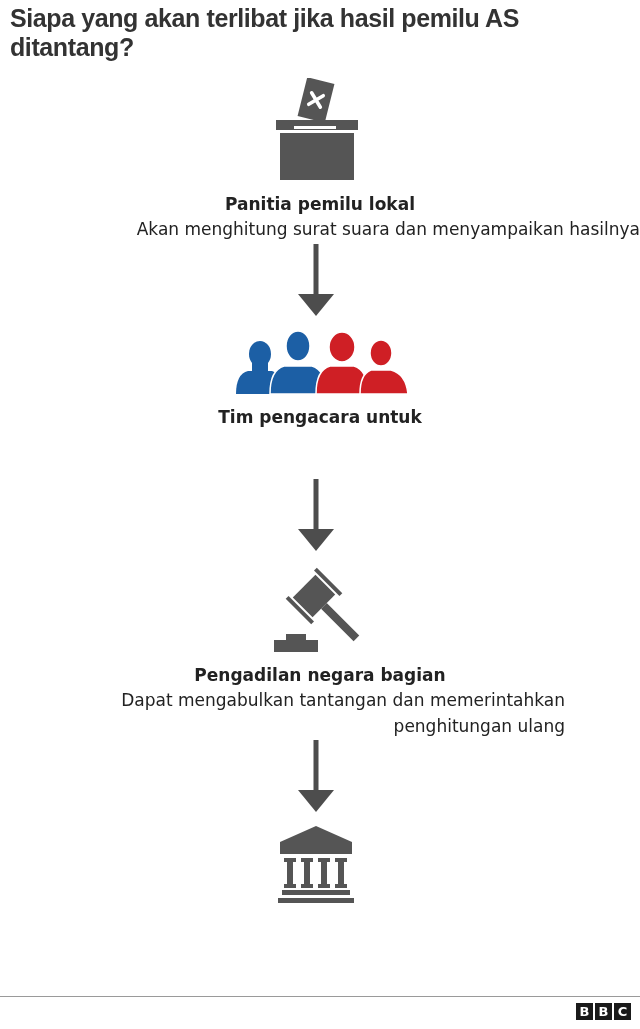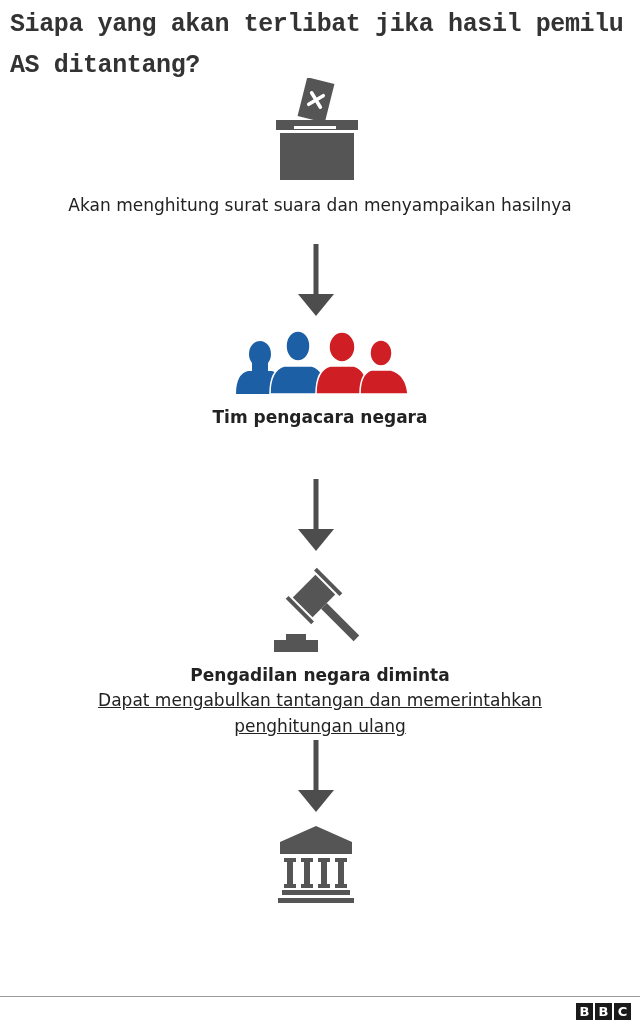--- a/index.html
+++ b/index.html
@@ -1,30 +1,31 @@
 <!DOCTYPE html>
 <html><head>
   <meta charset="utf-8">
   <style>
     * { margin: 0; padding: 0; box-sizing: border-box; }
     html, body { width: 640px; height: 1029px; background: #ffffff; overflow: hidden; }
     body { position: relative; font-family: "DejaVu Sans", sans-serif; color: #222222; }
     .title {
       position: absolute; left: 10px; top: 4px; width: 620px;
-      font-family: Liberation Mono, monospace; font-weight: bold;
-      font-size: 25px; line-height: 41px; color: #333333; letter-spacing: -0.4px;
+      font-family: Liberation Sans, sans-serif; font-weight: bold;
+      font-size: 25px; line-height: 29px; color: #333333; letter-spacing: -0.4px;
     }
     .abs { position: absolute; }
     .step-text { position: absolute; left: 0; width: 640px; text-align: center; }
     .step-heading {
       display: block; font-weight: bold; font-size: 17px; line-height: 24px; color: #222222;
     }
     .step-desc {
       display: block; font-size: 17px; line-height: 26px; color: #222222;
       margin: 0 auto;
+      text-align: right;
     }
     .arrow { position: absolute; left: 297px; width: 38px; height: 72px; }
     .divider { position: absolute; left: 0; top: 996px; width: 640px; height: 1px; background: #9a9a9a; }
     .bbc { position: absolute; left: 576px; top: 1003px; display: flex; gap: 2px; }
     .bbc-box {
       width: 17px; height: 17px; background: #1a1a1a; color: #ffffff;
       font-family: "DejaVu Sans", sans-serif; font-weight: bold; font-size: 13px;
       line-height: 17px; text-align: center;
     }
   </style>
@@ -37,20 +38,21 @@
   <g transform="rotate(14 46 22)">
     <rect x="32" y="2" width="28" height="40" fill="#555555"></rect>
     <path d="M40 16 L52 28 M52 16 L40 28" stroke="#ffffff" stroke-width="3.5" stroke-linecap="round"></path>
   </g>
   <rect x="6" y="42" width="82" height="10" fill="#555555"></rect>
   <rect x="24" y="48" width="42" height="3" fill="#ffffff"></rect>
   <rect x="10" y="55" width="74" height="47" fill="#555555"></rect>
 </svg>
 
 <div class="step-text" style="top:192px;">
+  <span class="step-heading">Panitia pemilu lokal</span>
   <span class="step-desc">Akan menghitung surat suara dan menyampaikan hasilnya</span>
 </div>
 
 <svg class="arrow" style="top:244px;" viewBox="0 0 38 72">
   <rect x="16.5" y="0" width="5" height="52" fill="#4d4d4d"></rect>
   <polygon points="1,50 37,50 19,72" fill="#4d4d4d"></polygon>
 </svg>
 
 <svg class="abs" style="left:234px; top:328px;" width="176" height="66" viewBox="0 0 176 66">
 
@@ -70,42 +72,42 @@
     <path d="M82 66 Q82 42 96 38 L120 38 Q134 42 134 66 Z"></path>
   </g>
 
   <g fill="#cf1f25" stroke="#ffffff" stroke-width="1.5">
     <ellipse cx="147" cy="25" rx="11" ry="13"></ellipse>
     <path d="M126 66 Q126 46 137 42 L157 42 Q172 46 174 66 Z"></path>
   </g>
 </svg>
 
 <div class="step-text" style="top:405px;">
-  <span class="step-heading">Tim pengacara negara</span>
+  <span class="step-heading">Tim pengacara untuk</span>
 </div>
 
 <svg class="arrow" style="top:479px;" viewBox="0 0 38 72">
   <rect x="16.5" y="0" width="5" height="52" fill="#4d4d4d"></rect>
   <polygon points="1,50 37,50 19,72" fill="#4d4d4d"></polygon>
 </svg>
 
 <svg class="abs" style="left:270px; top:566px;" width="96" height="90" viewBox="0 0 96 90">
   <g fill="#555555" transform="rotate(45 44 30)">
     <rect x="30" y="14" width="28" height="32"></rect>
     <rect x="26" y="8" width="36" height="4"></rect>
     <rect x="26" y="48" width="36" height="4"></rect>
     <rect x="58" y="26" width="46" height="8"></rect>
   </g>
   <rect x="16" y="68" width="20" height="6" fill="#555555"></rect>
   <rect x="4" y="74" width="44" height="12" fill="#555555"></rect>
 </svg>
 
 <div class="step-text" style="top:663px;">
-  <span class="step-heading">Pengadilan negara diminta</span>
-  <span class="step-desc" style="width:490px;text-decoration:underline;">Dapat mengabulkan tantangan dan memerintahkan penghitungan ulang</span>
+  <span class="step-heading">Pengadilan negara bagian</span>
+  <span class="step-desc" style="width:490px;">Dapat mengabulkan tantangan dan memerintahkan penghitungan ulang</span>
 </div>
 
 <svg class="arrow" style="top:740px;" viewBox="0 0 38 72">
   <rect x="16.5" y="0" width="5" height="52" fill="#4d4d4d"></rect>
   <polygon points="1,50 37,50 19,72" fill="#4d4d4d"></polygon>
 </svg>
 
 <svg class="abs" style="left:278px; top:826px;" width="76" height="78" viewBox="0 0 76 78">
   <polygon points="38,0 74,16 74,28 2,28 2,16" fill="#555555"></polygon>
   <g fill="#555555">

